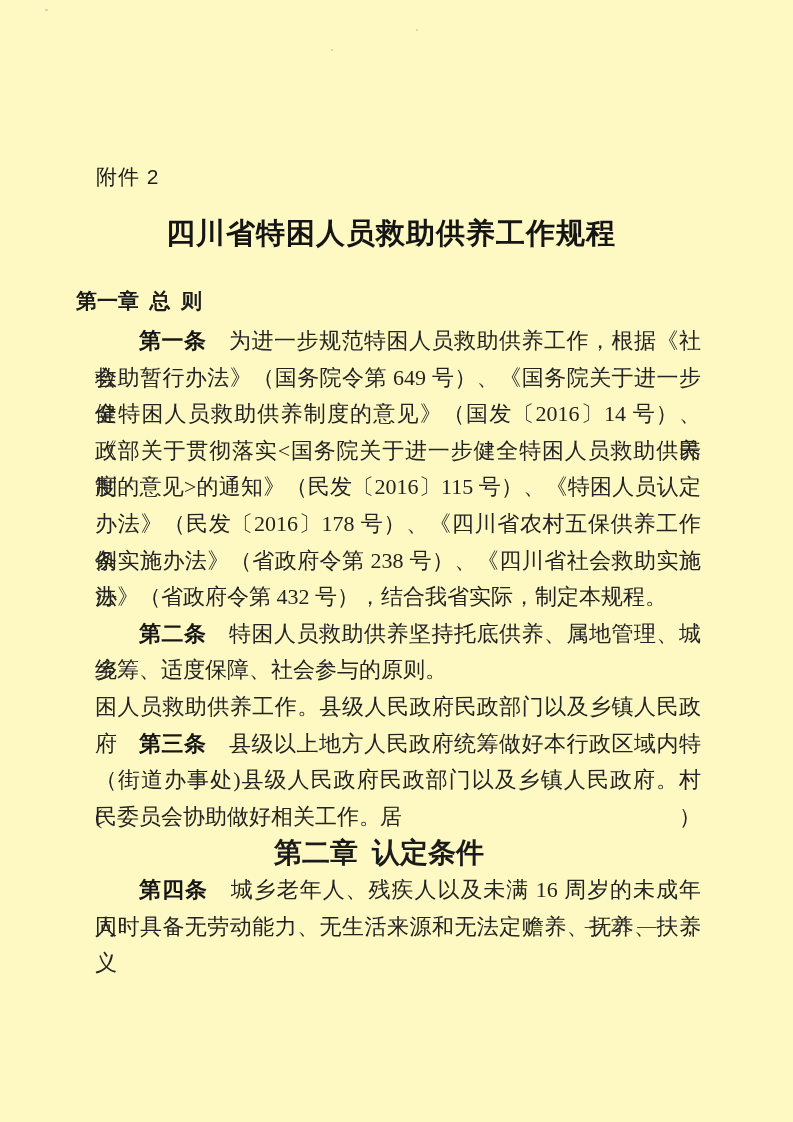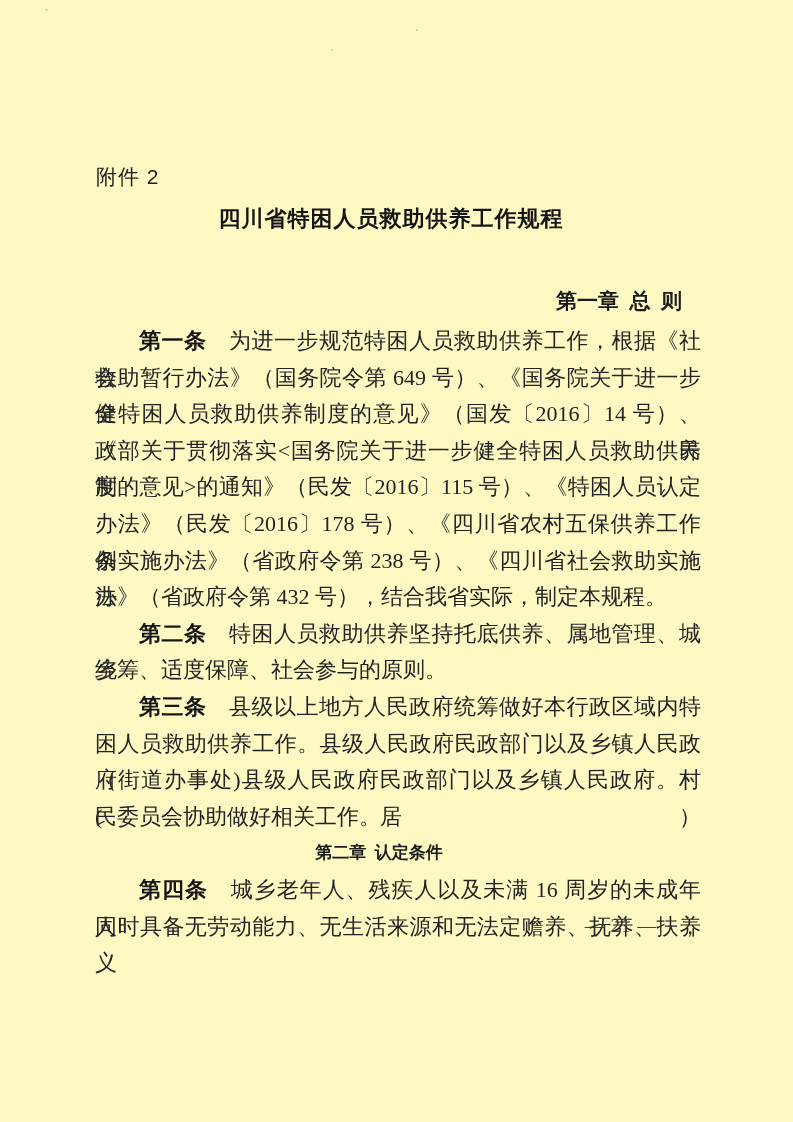--- a/index.html
+++ b/index.html
@@ -11,49 +11,49 @@
     position:relative;width:793px;height:1122px;background:#fef9c3;
     color:#222;overflow:hidden;
   }
   .speck{position:absolute;background:#c8c8c2;border-radius:50%;}
   .attachment{
     position:absolute;left:96px;top:163px;
     font-family:"Liberation Sans","DejaVu Sans",sans-serif;
     font-size:21px;color:#1c1c1c;letter-spacing:1px;
   }
   .title{
-    position:absolute;left:88px;top:198px;width:606px;height:42px;
+    position:absolute;left:88px;top:212px;width:606px;height:42px;
     line-height:42px;margin:0;text-align:center;
-    font-size:22px;font-weight:700;color:#151515;letter-spacing:1px;
+    font-size:29px;font-weight:700;color:#151515;letter-spacing:1px;
     font-family:"Liberation Serif","DejaVu Serif",serif;
   }
   .chapter{
     position:absolute;left:76px;top:283px;width:606px;height:36px;line-height:36px;
-    text-align:right;font-family:"Liberation Sans","DejaVu Sans",sans-serif;
+    text-align:left;font-family:"Liberation Sans","DejaVu Sans",sans-serif;
     font-weight:700;font-size:21px;color:#1b1b1b;
   }
   .textblock{
     position:absolute;left:95px;top:323px;width:606px;
     font-size:22px;color:#232323;
   }
   .line{
     height:36.6px;line-height:36.6px;
     text-align:justify;text-align-last:left;
     white-space:normal;overflow:visible;
   }
   .line.j{text-align-last:justify;}
   .line.ind{text-indent:2em;}
   .line .b{
     font-family:"Liberation Sans","DejaVu Sans",sans-serif;
     font-weight:700;color:#161616;
   }
   .line.chap{
     text-align:center;text-align-last:center;
     font-family:"Liberation Sans","DejaVu Sans",sans-serif;
-    font-weight:700;font-size:17px;color:#1b1b1b;
+    font-weight:700;font-size:28px;color:#1b1b1b;
     position:relative;left:-19px;
   }
   .pageno{
     position:absolute;left:541px;top:913px;width:160px;height:26px;
     line-height:26px;text-align:center;font-size:19px;color:#3a3a3a;
     letter-spacing:1px;
   }
 </style>
 </head>
 <body>
@@ -74,22 +74,22 @@
     <div class="line ind j"><span class="b">第一条</span><span>　为进一步规范特困人员救助供养工作，根据《社会</span></div>
     <div class="line j"><span>救助暂行办法》（国务院令第 649 号）、《国务院关于进一步健</span></div>
     <div class="line j"><span>全特困人员救助供养制度的意见》（国发〔2016〕14 号）、《民</span></div>
     <div class="line j"><span>政部关于贯彻落实&lt;国务院关于进一步健全特困人员救助供养制</span></div>
     <div class="line j"><span>度的意见&gt;的通知》（民发〔2016〕115 号）、《特困人员认定</span></div>
     <div class="line j"><span>办法》（民发〔2016〕178 号）、《四川省农村五保供养工作条</span></div>
     <div class="line j"><span>例实施办法》（省政府令第 238 号）、《四川省社会救助实施办</span></div>
     <div class="line"><span>法》（省政府令第 432 号），结合我省实际，制定本规程。</span></div>
     <div class="line ind j"><span class="b">第二条</span><span>　特困人员救助供养坚持托底供养、属地管理、城乡</span></div>
     <div class="line"><span>统筹、适度保障、社会参与的原则。</span></div>
+    <div class="line j"><span>困人员救助供养工作。县级人民政府民政部门以及乡镇人民政府</span></div>
     <div class="line ind j"><span class="b">第三条</span><span>　县级以上地方人民政府统筹做好本行政区域内特</span></div>
-    <div class="line j"><span>困人员救助供养工作。县级人民政府民政部门以及乡镇人民政府</span></div>
     <div class="line j"><span>（街道办事处)县级人民政府民政部门以及乡镇人民政府。村(居）</span></div>
     <div class="line"><span>民委员会协助做好相关工作。</span></div>
     <div class="line chap">第二章 认定条件</div>
     <div class="line ind j"><span class="b">第四条</span><span>　城乡老年人、残疾人以及未满 16 周岁的未成年人，</span></div>
     <div class="line j"><span>同时具备无劳动能力、无生活来源和无法定赡养、抚养、扶养义</span></div>
   </div>
 
   <div class="pageno">— 21 —</div>
 
 </div>

